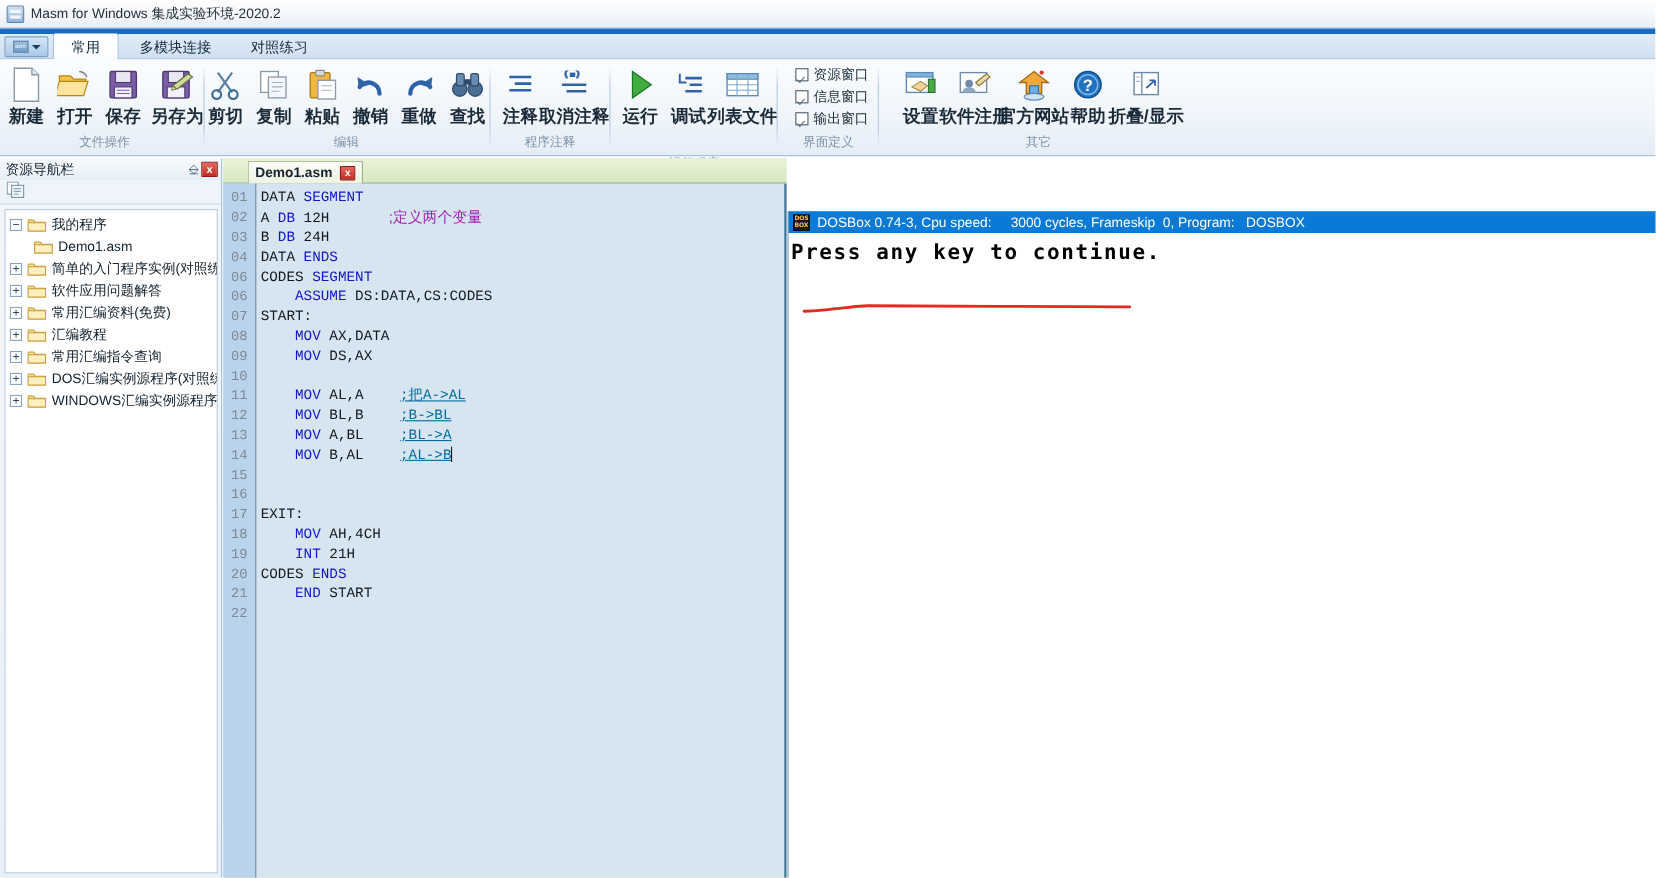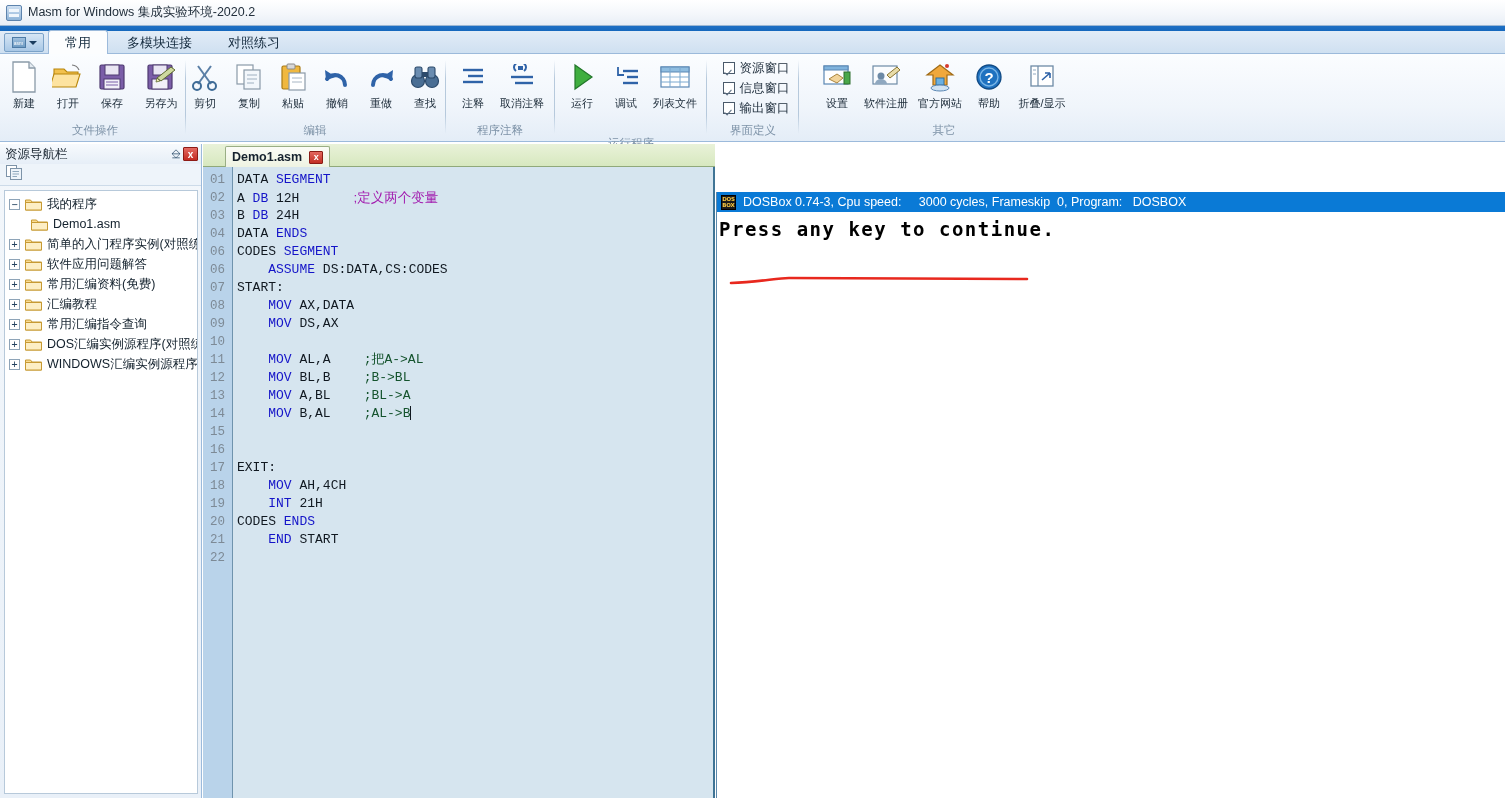--- a/index.html
+++ b/index.html
@@ -88,21 +88,21 @@
   .rgroup .ritems { display: flex; align-items: flex-start; height: 68px; }
   .rgroup .rlabel {
     font-size: 11.5px; color: #7e93a8; text-align: center; width: 100%;
     line-height: 16px; height: 18px;
   }
   .rbtn {
     width: 44px; display: flex; flex-direction: column; align-items: center;
     padding-top: 5px; cursor: pointer;
   }
   .rbtn .ico { height: 36px; display: flex; align-items: center; justify-content: center; }
-  .rbtn .cap { font-size: 11px; color: #1b2a38; white-space: nowrap; margin-top: 1px; }
+  .rbtn .cap { font-size: 16px; color: #1b2a38; white-space: nowrap; margin-top: 1px; font-weight: bold; }
   .rbtn.wide { width: 54px; text-align: center; }
   .gsep {
     position: absolute; top: 6px; width: 1px; height: 74px;
     background: linear-gradient(to bottom, rgba(150,175,200,0), #b6c9dc 25%, #b6c9dc 75%, rgba(150,175,200,0));
   }
 
   
   .chkcol { display: flex; flex-direction: column; justify-content: center; height: 68px; padding-left: 6px; gap: 3px; }
   .chkrow { display: flex; align-items: center; gap: 5px; cursor: pointer; }
   .chkbox {
@@ -199,21 +199,21 @@
     font-family: "Liberation Mono", "DejaVu Sans Mono", monospace;
     font-size: 12.5px; color: #7d8a96;
   }
   .codelines { flex: 1; padding-top: 4px; padding-left: 4px; position: relative; }
   .cline {
     height: 18px; line-height: 18px; white-space: pre;
     font-family: "Liberation Mono", "DejaVu Sans Mono", monospace;
     font-size: 13px; color: #101820;
   }
   .kw { color: #1414c8; }
-  .cm { color: #14532d; }
+  .cm { color: #0369a1; text-decoration: underline; }
   .cm-cn { color: #a21caf; font-family: "Liberation Sans", sans-serif; font-size: 13.5px; }
   .caret {
     display: inline-block; width: 1px; height: 14px; background: #101820;
     vertical-align: -3px;
   }
 
   
   .dosbox {
     position: absolute; left: 716px; top: 192px; width: 789px; height: 606px;
     background: #ffffff; border-left: 1px solid #5a88ab;

